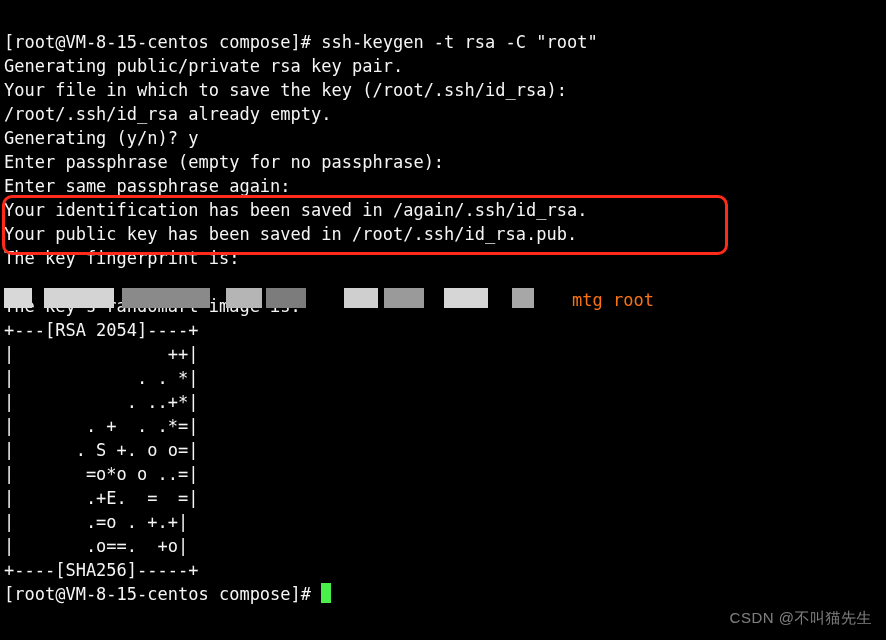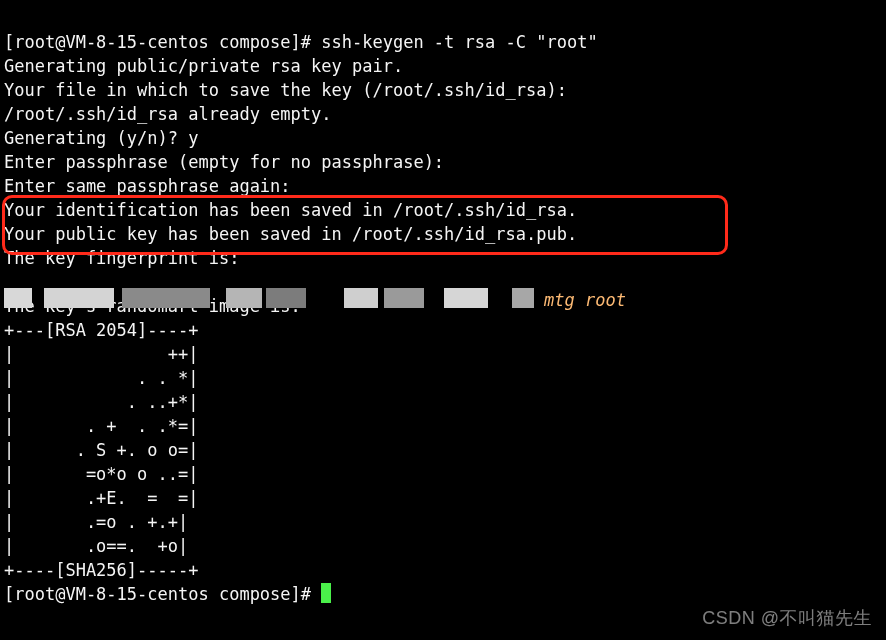--- a/index.html
+++ b/index.html
@@ -35,21 +35,21 @@
     height: 20px;
     background: #4af04a;
     vertical-align: -3px;
   }
   .watermark {
     position: absolute;
     right: 14px;
     bottom: 10px;
     color: rgba(230,230,230,0.55);
     font-family: sans-serif;
-    font-size: 18px;
+    font-size: 15px;
     letter-spacing: 0.5px;
   }
   .censor-row {
     position: absolute;
     left: 4px;
     top: 286px;
     height: 24px;
     width: 540px;
   }
   .blk {
@@ -62,38 +62,37 @@
   .blk.b2  { left: 40px;  width: 70px; background:#d4d4d4; }
   .blk.b3  { left: 118px; width: 88px; background:#8a8a8a; }
   .blk.b4  { left: 222px; width: 36px; background:#b5b5b5; }
   .blk.b5  { left: 262px; width: 40px; background:#7c7c7c; }
   .blk.b6  { left: 340px; width: 34px; background:#cfcfcf; }
   .blk.b7  { left: 380px; width: 40px; background:#9a9a9a; }
   .blk.b8  { left: 440px; width: 44px; background:#d6d6d6; }
   .blk.b9  { left: 508px; width: 22px; background:#a7a7a7; }
   .fptext {
     position: absolute;
-    left: 544px;
+    left: 572px;
     top: 288px;
-    color: #fdba74;
-    font-style: italic;
+    color: #f97316;
   }
 </style>
 </head>
 <body>
 
 <div class="term">
 <span>[root@VM-8-15-centos compose]# </span><span>ssh-keygen -t rsa -C "root"</span>
 <span>Generating public/private rsa key pair.</span>
 <span>Your file in which to save the key (/root/.ssh/id_rsa):</span>
 <span>/root/.ssh/id_rsa already empty.</span>
 <span>Generating (y/n)? y</span>
 <span>Enter passphrase (empty for no passphrase):</span>
 <span>Enter same passphrase again:</span>
-<span>Your identification has been saved in /root/.ssh/id_rsa.</span>
+<span>Your identification has been saved in /again/.ssh/id_rsa.</span>
 <span>Your public key has been saved in /root/.ssh/id_rsa.pub.</span>
 <span>The key fingerprint is:</span>
 <span> </span>
 <span>The key's randomart image is:</span>
 <span>+---[RSA 2054]----+</span>
 <span>|               ++|</span>
 <span>|            . . *|</span>
 <span>|           . ..+*|</span>
 <span>|       . +  . .*=|</span>
 <span>|      . S +. o o=|</span>

